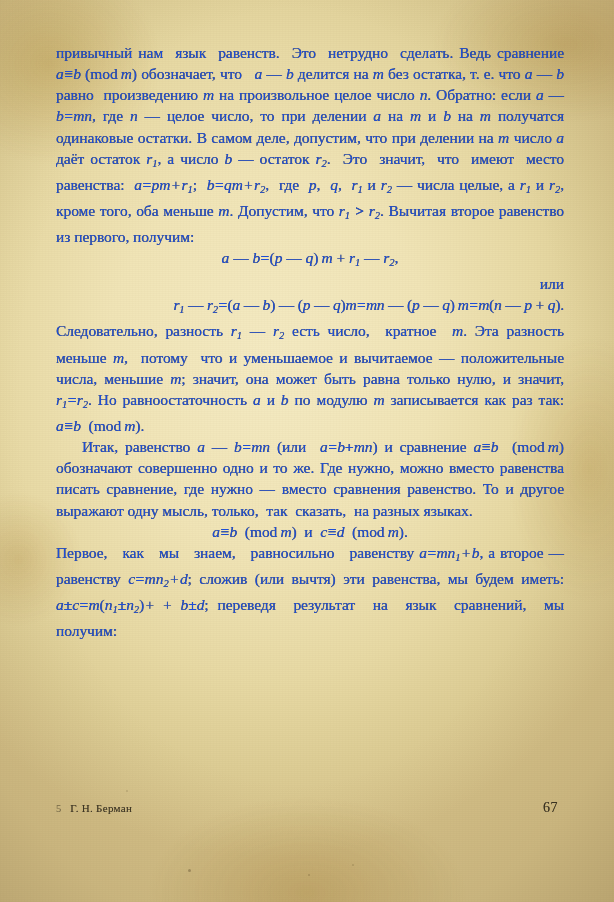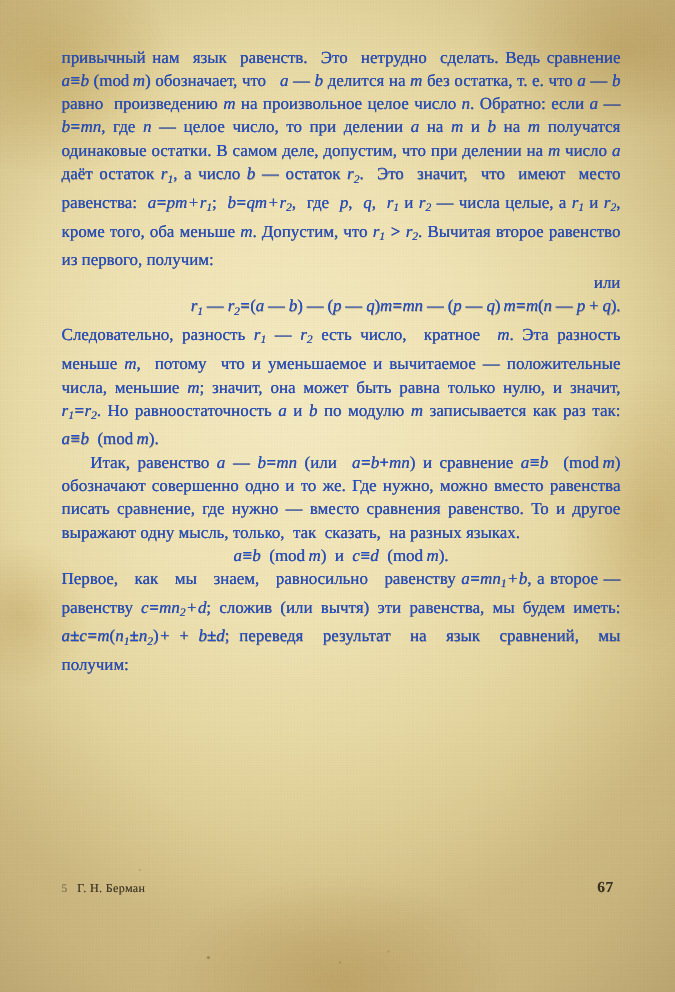--- a/index.html
+++ b/index.html
@@ -139,21 +139,21 @@
     font-size: 10.5px;
     opacity: .55;
   }
   #sig-author {
     letter-spacing: .3px;
     font-size: 11px;
     text-align: right;
   }
   #page-number {
     font-size: 14px;
-    font-weight: 700;
+    font-weight: 400;
     letter-spacing: .5px;
     opacity: .9;
     padding-right: 6px;
   }
   
   .speck {
     position: absolute;
     z-index: 5;
     background: rgba(70,54,26,.33);
     border-radius: 50%;
@@ -194,20 +194,23 @@
       <span class="m">a</span><span class="eq">=</span><span class="m">pm</span> + <span class="m">r<span class="sub">1</span></span>;&nbsp;
       <span class="m">b</span><span class="eq">=</span><span class="m">qm</span> + <span class="m">r<span class="sub">2</span></span>,&nbsp;
       где&nbsp; <span class="m">p</span>,&nbsp; <span class="m">q</span>,&nbsp;
       <span class="m">r<span class="sub">1</span></span> и <span class="m">r<span class="sub">2</span></span> —
       числа целые, а <span class="m">r<span class="sub">1</span></span> и
       <span class="m">r<span class="sub">2</span></span>, кроме того, оба меньше
       <span class="m">m</span>. Допустим, что <span class="m">r<span class="sub">1</span></span>
       <span class="eq">&gt;</span> <span class="m">r<span class="sub">2</span></span>.
       Вычитая второе равенство из первого, получим:</p>
 
+    <p class="display">
+      <span class="m">a</span> — <span class="m">b</span><span class="eq">=</span>(<span class="m">p</span> — <span class="m">q</span>) <span class="m">m</span> + <span class="m">r<span class="sub">1</span></span> — <span class="m">r<span class="sub">2</span></span>,
+    </p>
 
     <p class="ili">или</p>
 
     <p class="display-wide">
       <span class="m">r<span class="sub">1</span></span> — <span class="m">r<span class="sub">2</span></span><span class="eq">=</span>(<span class="m">a</span> — <span class="m">b</span>) — (<span class="m">p</span> — <span class="m">q</span>)<span class="m">m</span><span class="eq">=</span><span class="m">mn</span> — (<span class="m">p</span> — <span class="m">q</span>) <span class="m">m</span><span class="eq">=</span><span class="m">m</span>(<span class="m">n</span> — <span class="m">p</span> + <span class="m">q</span>).
     </p>
 
     <p>Следовательно, разность
       <span class="m">r<span class="sub">1</span></span> — <span class="m">r<span class="sub">2</span></span>
       есть число,&nbsp; кратное&nbsp; <span class="m">m</span>. Эта разность меньше

